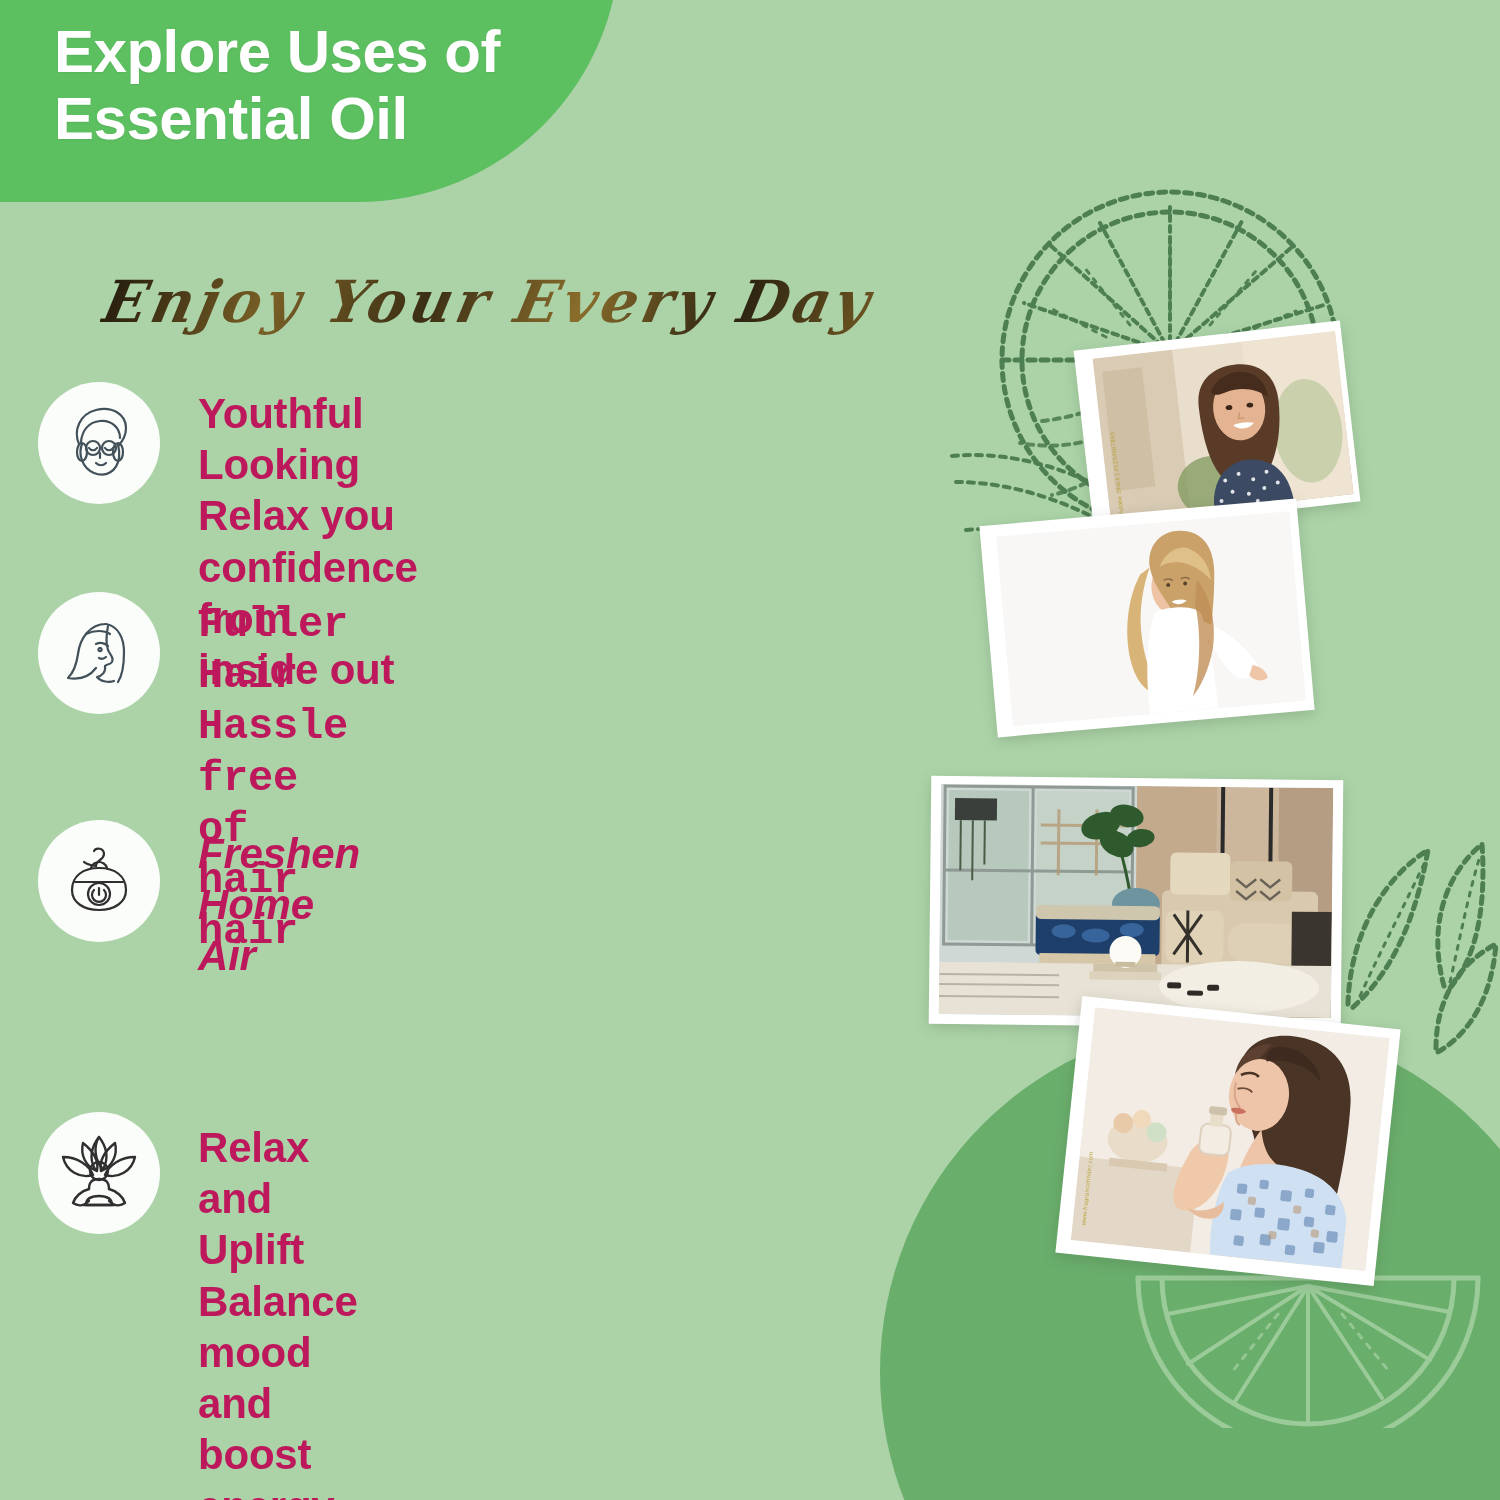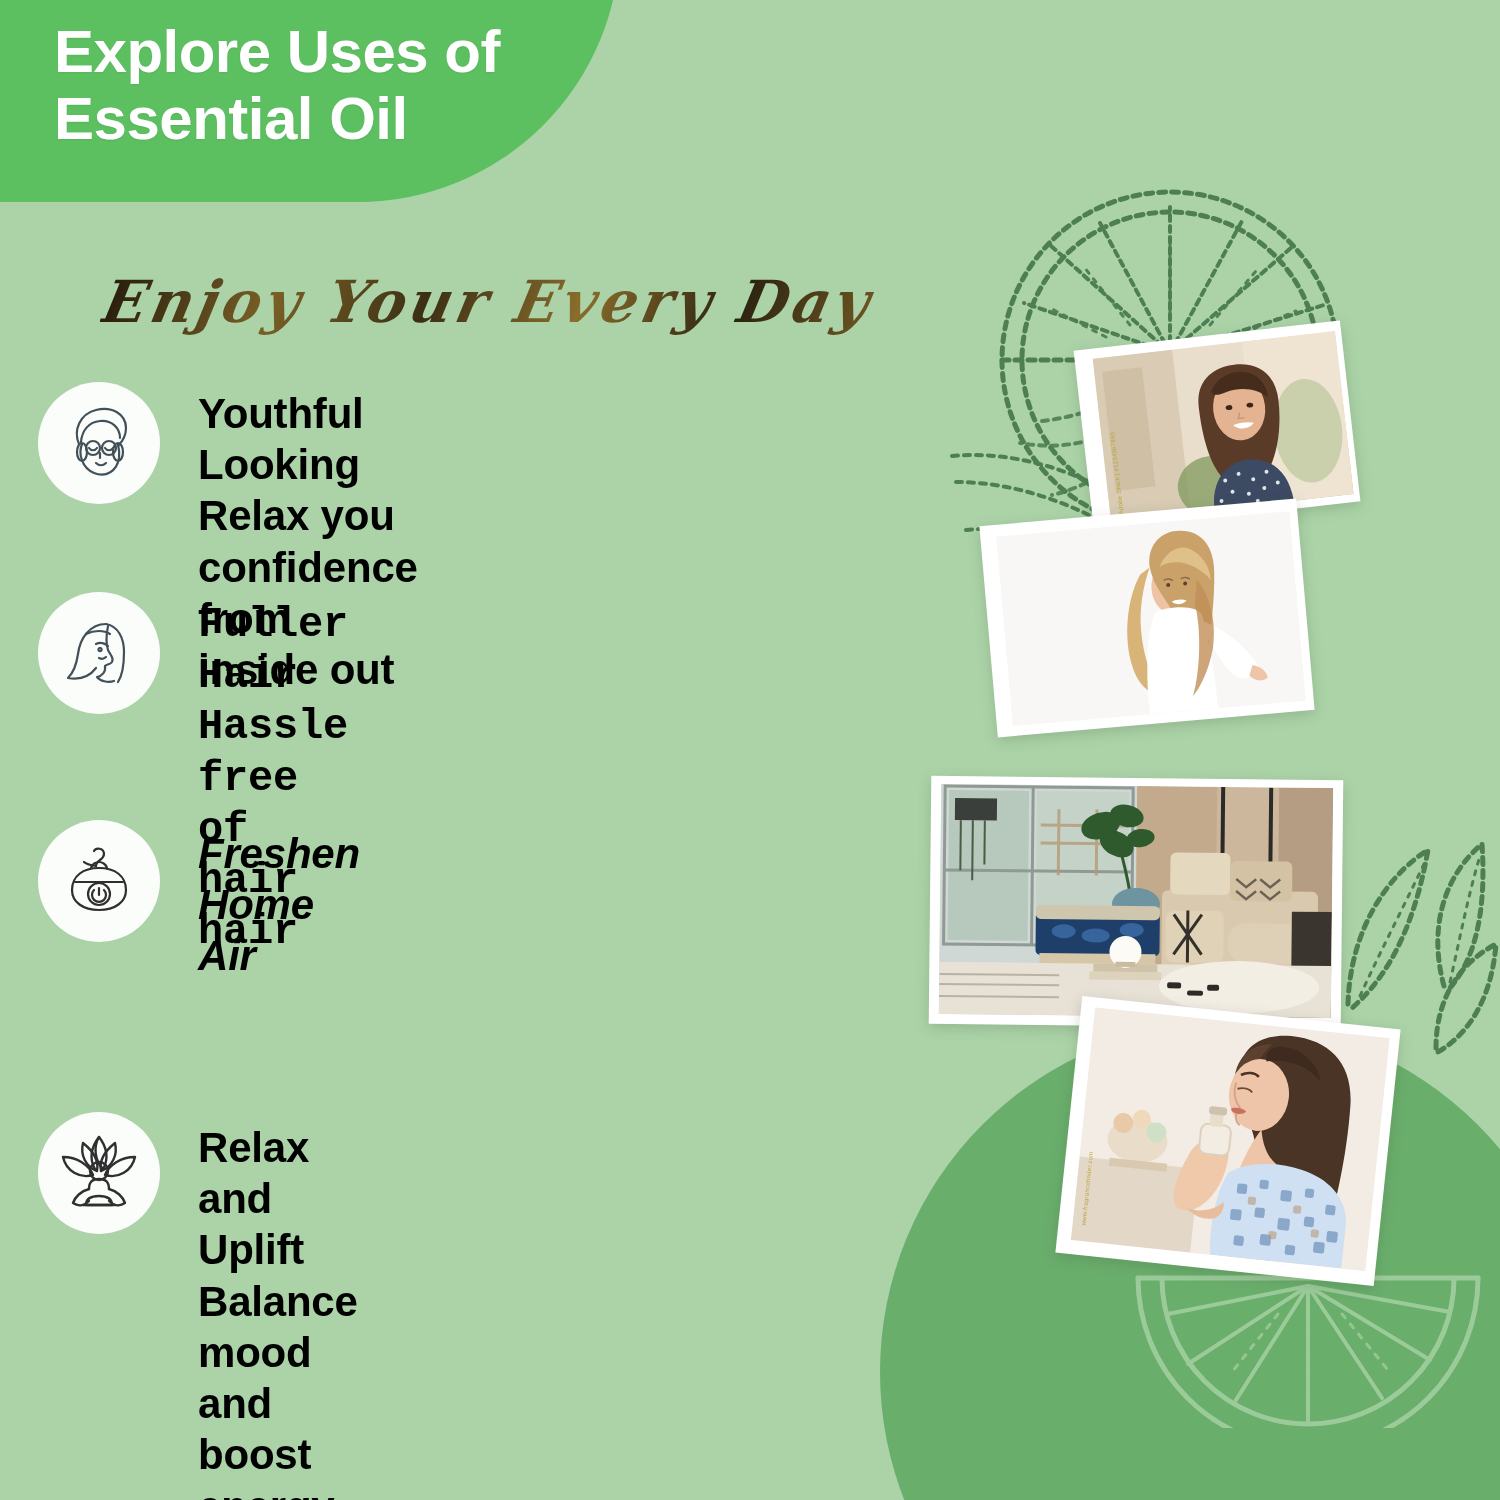--- a/index.html
+++ b/index.html
@@ -74,21 +74,21 @@
     border-radius:50%;
     background:#fbfdfa;
     display:flex; align-items:center; justify-content:center;
     flex:0 0 auto;
   }
   .icon-badge svg { display:block; }
 
   .feature-text {
     margin-left:38px;
     padding-top:8px;
-    color:#000000;
+    color:#be185d;
     font-weight:bold;
     font-size:42px;
     line-height:1.22;
     letter-spacing:-0.2px;
     white-space:pre-line;
   }
   .feature-row.r0 .feature-text { padding-top:6px; }
   .feature-row.r3 .feature-text { padding-top:10px; }
 
   

